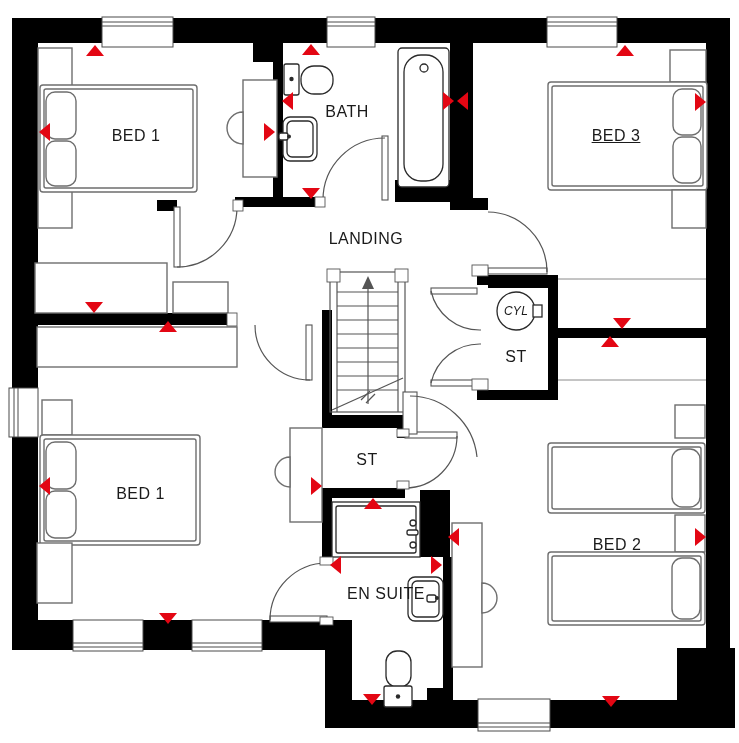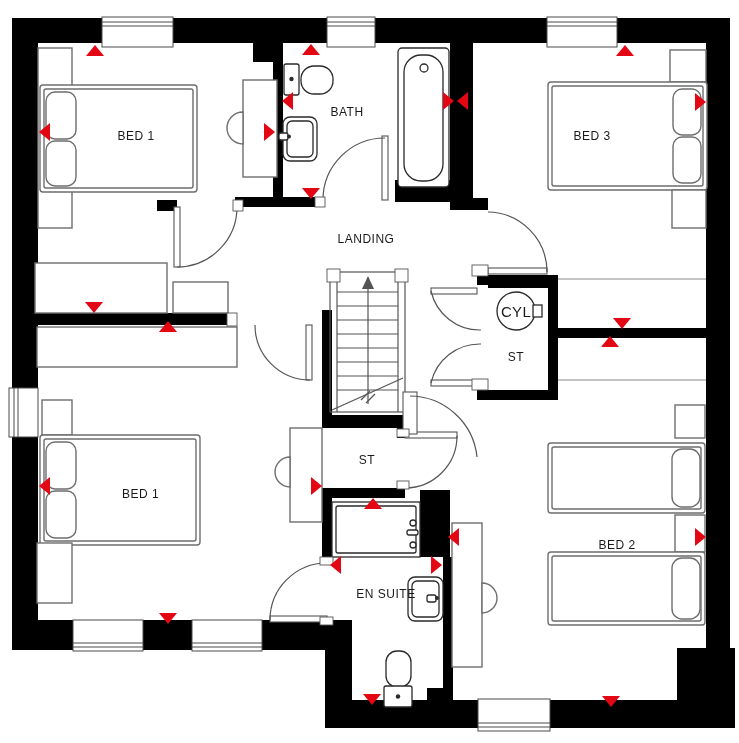--- a/index.html
+++ b/index.html
@@ -1,21 +1,21 @@
 <!DOCTYPE html>
 <html style="--wall: #000000; --marker-red: #e30613; --furniture-line: #6e6e6e; --fixture-line: #2a2a2a;"><head>
 <meta charset="utf-8">
 <style>
   html,body{margin:0;padding:0;background:#ffffff;}
   .plan{position:relative;width:739px;height:743px;background:#fff;overflow:hidden;
         font-family:"Liberation Sans", sans-serif;}
   .plan svg{position:absolute;left:0;top:0;}
-  .room-label{position:absolute;color:#1a1a1a;font-size:12px;letter-spacing:.5px;
+  .room-label{position:absolute;color:#1a1a1a;font-size:16px;letter-spacing:.5px;
         text-align:center;white-space:nowrap;transform:translate(-50%,-50%);}
-  .room-label.cyl{font-size:15px;letter-spacing:.3px;}
+  .room-label.cyl{font-size:12px;letter-spacing:.3px;font-style:italic;}
   .wall{fill:var(--wall,#000);}
   .win{fill:#fff;stroke:#4a4a4a;stroke-width:1;}
   .winline{stroke:#4a4a4a;stroke-width:1;}
   .furn{fill:#fff;stroke:var(--furniture-line,#6e6e6e);stroke-width:1.4;}
   .fix{fill:#fff;stroke:var(--fixture-line,#2a2a2a);stroke-width:1.3;}
   .fixdot{fill:var(--fixture-line,#2a2a2a);stroke:none;}
   .door{fill:none;stroke:#555;stroke-width:1.2;}
   .leaf{fill:#fff;stroke:#555;stroke-width:1.1;}
   .jamb{fill:#fff;stroke:#555;stroke-width:.9;}
   .stair{fill:none;stroke:#555;stroke-width:1.2;}
@@ -289,21 +289,21 @@
     <polygon class="marker" points="459,528 459,546 448,537"></polygon>
     <polygon class="marker" points="695,528 695,546 706,537"></polygon>
     <polygon class="marker" points="159,613 177,613 168,624"></polygon>
     <polygon class="marker" points="363,694 381,694 372,705"></polygon>
     <polygon class="marker" points="602,696 620,696 611,707"></polygon>
   </g>
 </svg>
 
   <div class="room-label" style="left:136px;top:136px;">BED 1</div>
   <div class="room-label" style="left:347px;top:112px;">BATH</div>
-  <div class="room-label" style="left:592px;top:136px;">BED 3</div>
+  <div class="room-label" style="left:616px;top:136px;text-decoration:underline;">BED 3</div>
   <div class="room-label" style="left:366px;top:239px;">LANDING</div>
   <div class="room-label cyl" style="left:516px;top:311px;">CYL</div>
   <div class="room-label" style="left:516px;top:357px;">ST</div>
   <div class="room-label" style="left:135px;top:494px;padding-left:11px;">BED 1</div>
   <div class="room-label" style="left:367px;top:460px;">ST</div>
   <div class="room-label" style="left:366px;top:594px;margin-left:20px;">EN SUITE</div>
   <div class="room-label" style="left:617px;top:545px;">BED 2</div>
 </div>
 
 </body></html>

